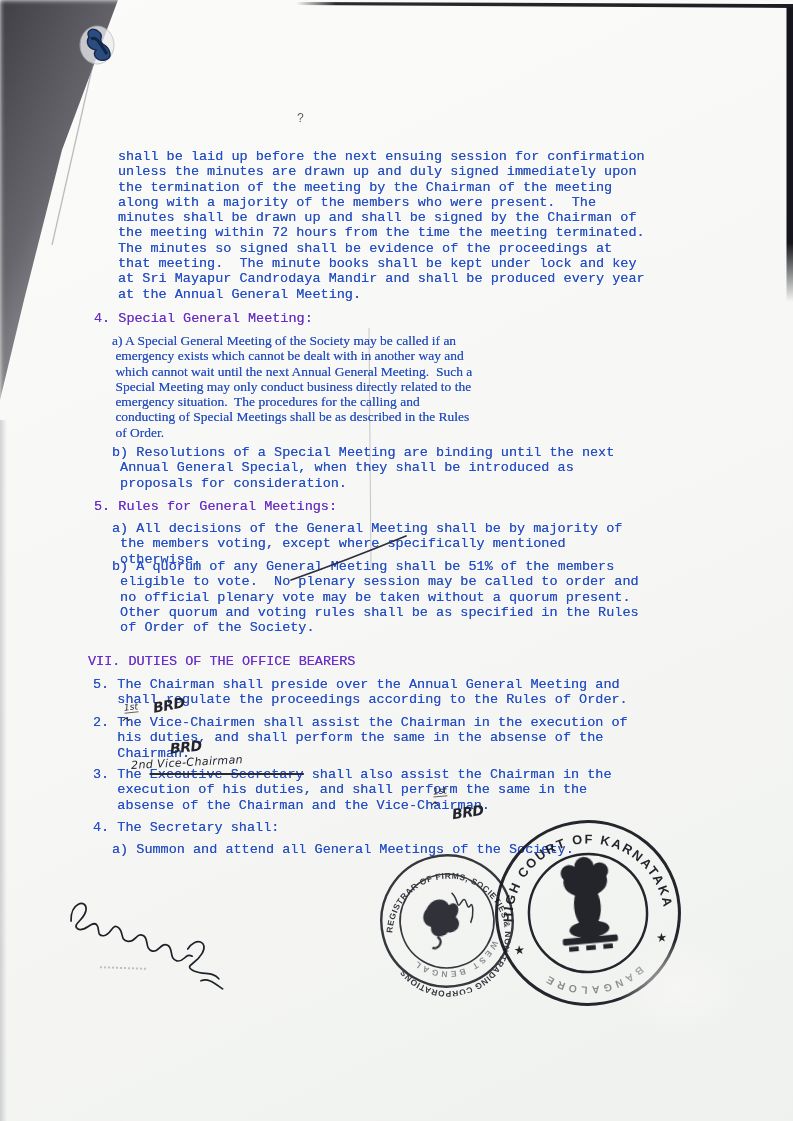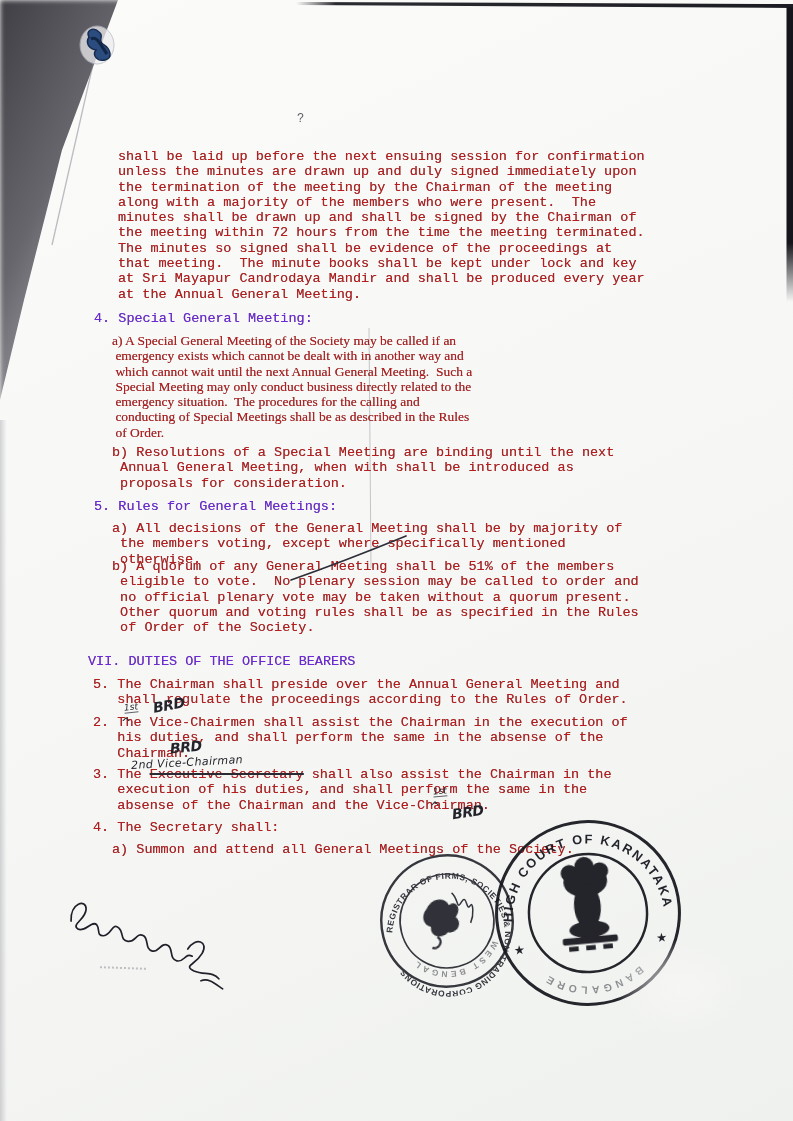--- a/index.html
+++ b/index.html
@@ -3,21 +3,21 @@
 <meta charset="utf-8">
 <style>
   html,body{margin:0;padding:0;}
   body{
     width:793px;height:1121px;position:relative;overflow:hidden;
     background:linear-gradient(155deg,#fbfcfa 0%,#f6f7f5 55%,#eff1ef 100%);
     font-family:"Liberation Mono",monospace;
   }
   .typed{
     position:absolute;white-space:pre;
-    font-size:13.5px;line-height:15.3px;color:#b91c1c;
+    font-size:13.5px;line-height:15.3px;color:#1d4ed8;
     text-shadow:0 0 .6px rgba(52,52,60,.65);
   }
   .heading{color:#6d28d9;}
   .pagemark{position:absolute;left:297px;top:112px;font-size:12px;color:#5a5a62;}
   .struck{text-decoration:line-through;text-decoration-thickness:1.6px;text-decoration-color:#2a2a33;}
   .hw{
     position:absolute;font-family:"DejaVu Sans",sans-serif;font-style:italic;
     color:#23232c;white-space:pre;
   }
   .hw-sm{font-size:9px;}
@@ -65,21 +65,21 @@
 
 <div class="typed heading" style="left:94px;top:311px;">4. Special General Meeting:</div>
 <div class="typed" style="left:112px;top:333px;font-family:Liberation Serif, serif;">a) A Special General Meeting of the Society may be called if an
  emergency exists which cannot be dealt with in another way and
  which cannot wait until the next Annual General Meeting.  Such a
  Special Meeting may only conduct business directly related to the
  emergency situation.  The procedures for the calling and
  conducting of Special Meetings shall be as described in the Rules
  of Order.</div>
 <div class="typed" style="left:112px;top:445px;">b) Resolutions of a Special Meeting are binding until the next
- Annual General Meeting, when with shall be introduced as
+ Annual General Special, when they shall be introduced as
  proposals for consideration.</div>
 
 <div class="typed heading" style="left:94px;top:499px;">5. Rules for General Meetings:</div>
 <div class="typed" style="left:112px;top:521px;">a) All decisions of the General Meeting shall be by majority of
  the members voting, except where specifically mentioned
  otherwise.</div>
 <div class="typed" style="left:112px;top:548px;margin-top:11px;">b) A quorum of any General Meeting shall be 51% of the members
  eligible to vote.  No plenary session may be called to order and
  no official plenary vote may be taken without a quorum present.
  Other quorum and voting rules shall be as specified in the Rules

